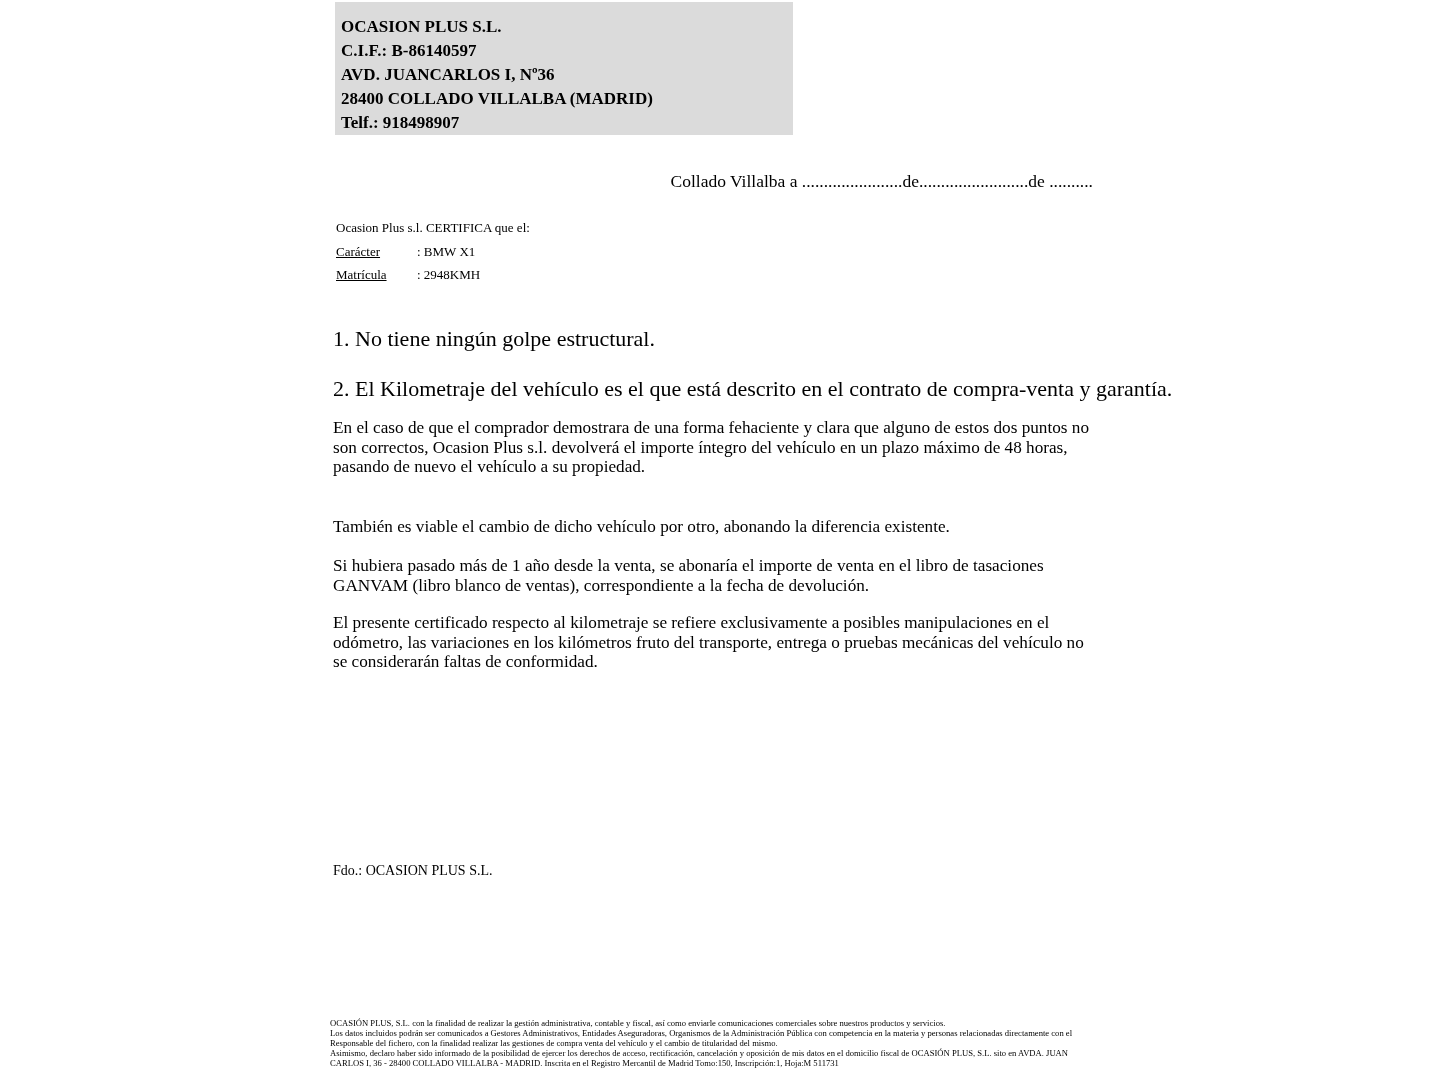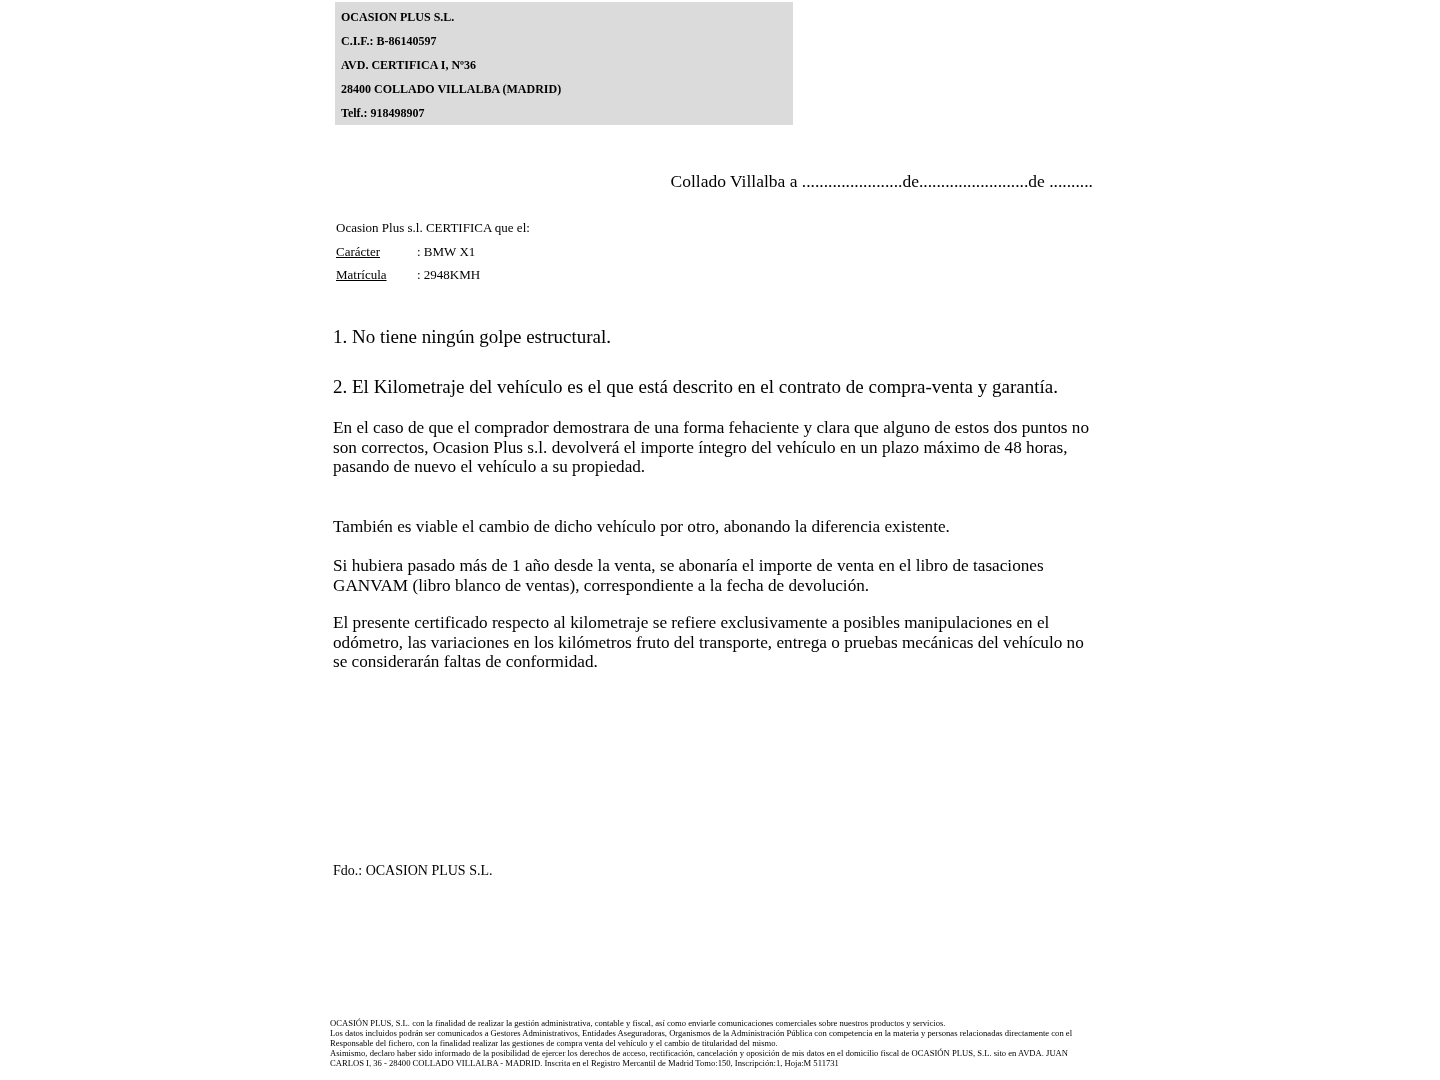--- a/index.html
+++ b/index.html
@@ -15,23 +15,23 @@
     height: 1080px;
     background: #ffffff;
     overflow: hidden;
   }
   .company-box {
     position: absolute;
     left: 335px;
     top: 2px;
     width: 452px;
     height: 118px;
-    padding: 3px 0 2px 6px;
+    padding: 13px 0 2px 6px;
     font-weight: bold;
-    font-size: 12px;
+    font-size: 17px;
     line-height: 24px;
     font-family: Liberation Serif, serif;
   }
   .date-line {
     position: absolute;
     left: 333px;
     top: 171px;
     width: 760px;
     text-align: right;
     font-size: 17.5px;
@@ -45,21 +45,21 @@
     line-height: 23.5px;
   }
   .kv { display: flex; }
   .kv-label {
     width: 81px;
     text-decoration: underline;
   }
   .point {
     position: absolute;
     left: 333px;
-    font-size: 19px;
+    font-size: 22px;
     white-space: nowrap;
   }
   .point-1 { top: 326px; }
   .point-2 { top: 376px; }
   .para {
     position: absolute;
     left: 333px;
     width: 766px;
     font-size: 17.2px;
     line-height: 19.6px;
@@ -85,21 +85,21 @@
   .legal-line { white-space: nowrap; }
 </style>
 </head>
 <body style="background: rgb(255, 255, 255); color: rgb(0, 0, 0);">
 
 <div class="page">
 
   <div class="company-box" style="background: rgb(219, 219, 219);">
     <div>OCASION PLUS S.L.</div>
     <div>C.I.F.: B-86140597</div>
-    <div>AVD. CERTIFICA I, Nº36</div>
+    <div>AVD. JUANCARLOS I, Nº36</div>
     <div>28400 COLLADO VILLALBA (MADRID)</div>
     <div>Telf.: 918498907</div>
   </div>
 
   <div class="date-line">Collado Villalba a .......................de.........................de ..........</div>
 
   <div class="certify">
     <div>Ocasion Plus s.l. CERTIFICA que el:</div>
     <div class="kv">
       <span class="kv-label">Carácter</span>

